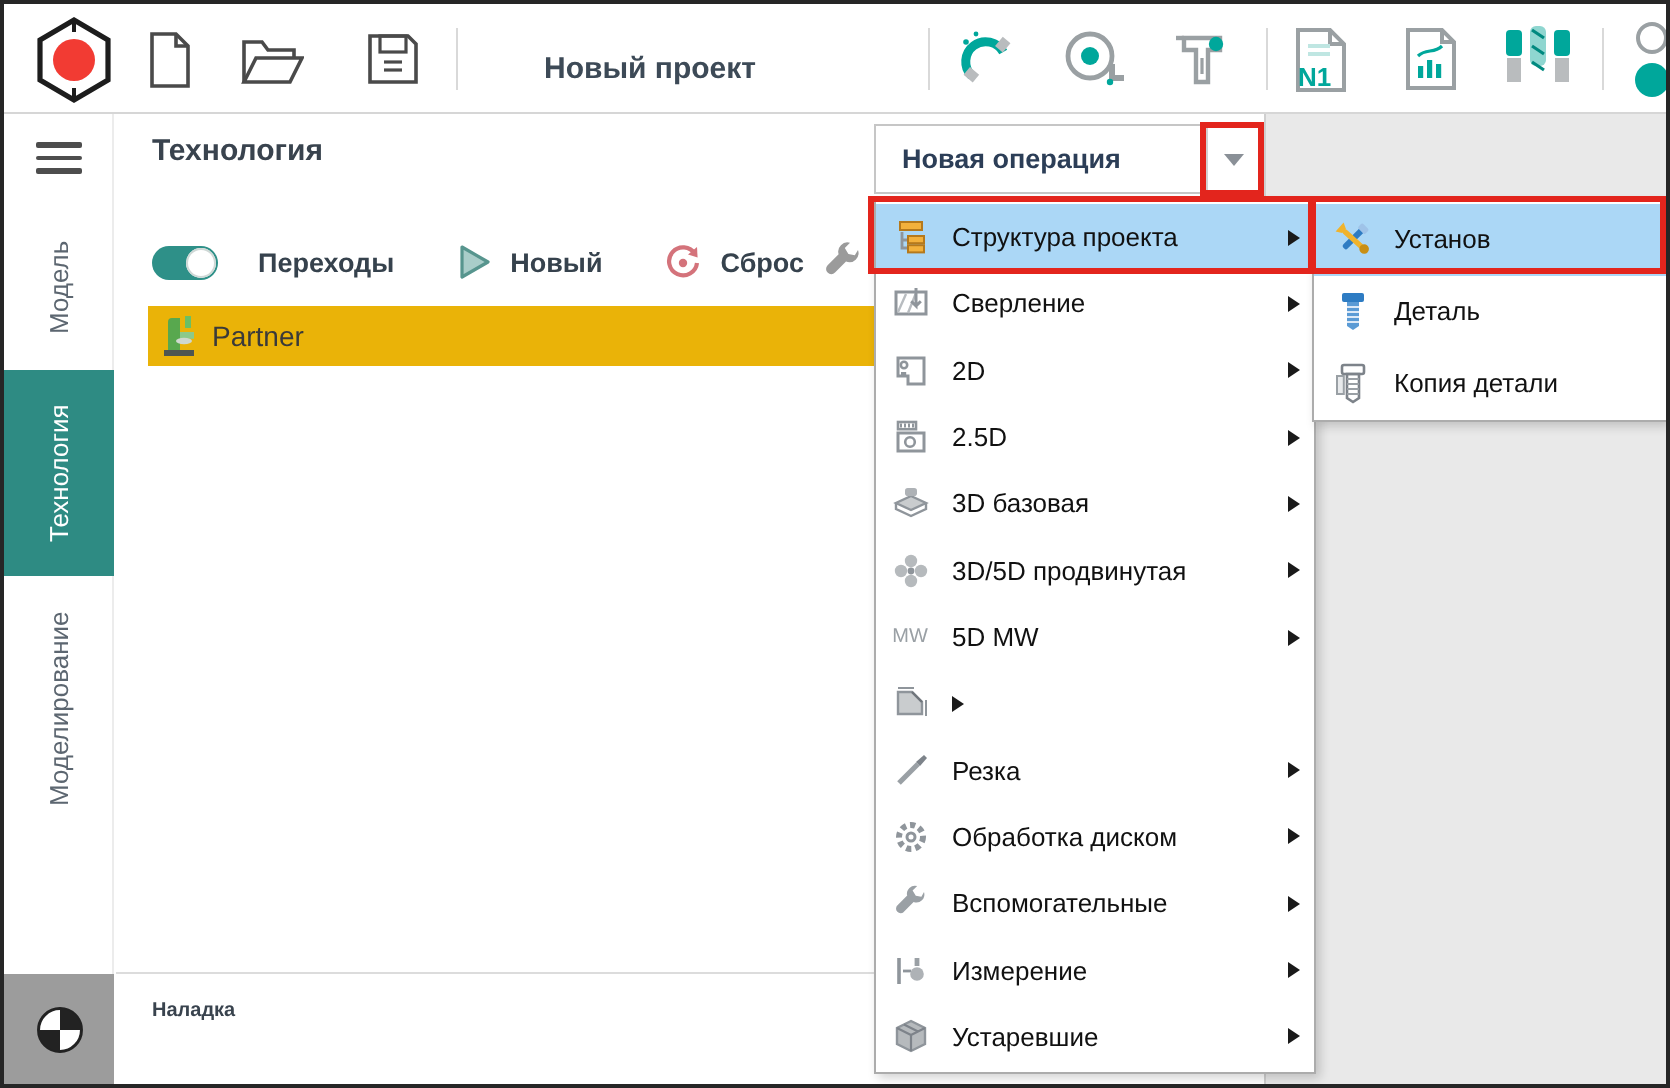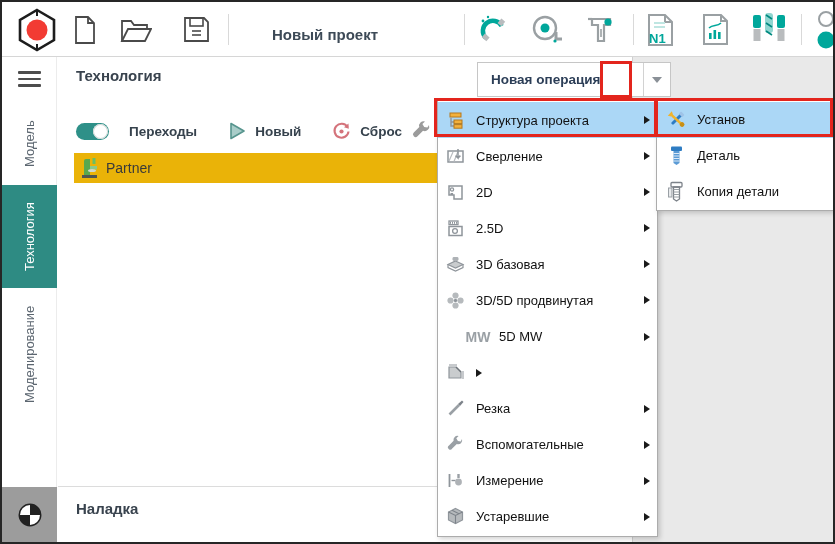--- a/index.html
+++ b/index.html
@@ -28,25 +28,25 @@
   
   .panel{position:absolute;left:56px;top:55px;width:574px;height:485px;background:#fff;}
   .panel-title{position:absolute;left:18px;top:10px;font-size:15px;font-weight:bold;color:#39434e;}
   .controls{position:absolute;left:18px;top:62px;height:24px;display:flex;align-items:center;}
   .ctl-label{font-size:13.5px;font-weight:bold;color:#36424d;}
   .toggle{width:33px;height:17px;border-radius:9px;background:#2e9088;position:relative;margin-right:9px;cursor:pointer;flex:0 0 auto;}
   .toggle .knob{position:absolute;right:1px;top:1px;width:15px;height:15px;border-radius:50%;background:#fff;box-shadow:inset 0 0 0 1px #cfd8d6;}
   .tree-row{position:absolute;left:16px;top:96px;width:558px;height:30px;background:#eab308;display:flex;align-items:center;padding-left:6px;cursor:pointer;}
   .tree-row .lbl{font-size:14px;color:#3a3a3a;margin-left:6px;}
   .naladka-divider{position:absolute;left:0px;top:429px;width:574px;height:1px;background:#dcdcdc;}
-  .naladka-title{position:absolute;left:18px;top:443px;font-size:15px;font-weight:bold;color:#39434e;}
+  .naladka-title{position:absolute;left:18px;top:443px;font-size:10px;font-weight:bold;color:#39434e;}
   
   .workspace{position:absolute;left:630px;top:55px;width:201px;height:485px;background:#e9e9e9;border-left:1px solid #cfcfcf;}
   
-  .dropdown{position:absolute;left:435px;top:60px;width:194px;height:35px;background:#fff;border:1px solid #c6c6c6;display:flex;align-items:center;cursor:pointer;margin-left:40px;}
+  .dropdown{position:absolute;left:435px;top:60px;width:194px;height:35px;background:#fff;border:1px solid #c6c6c6;display:flex;align-items:center;cursor:pointer;}
   .dropdown .dd-label{flex:1;padding-left:13px;font-size:13.5px;font-weight:bold;color:#2c3e57;}
   .dropdown .dd-arrow{width:27px;height:100%;border-left:1px solid #d2d2d2;display:flex;align-items:center;justify-content:center;}
   .tri-down{width:0;height:0;border-left:5px solid transparent;border-right:5px solid transparent;border-top:6px solid #8a9097;}
   .tri-right{width:0;height:0;border-top:4.5px solid transparent;border-bottom:4.5px solid transparent;border-left:6px solid #1a1a1a;}
   
   .menu{position:absolute;left:435px;top:98px;width:221px;height:437px;background:#fff;border:1px solid #acacac;
     box-shadow:2px 2px 5px rgba(0,0,0,.18);display:flex;flex-direction:column;padding:1px 0;}
   .menu-item{flex:1;display:flex;align-items:center;padding:0 7px 0 5px;cursor:pointer;}
   .menu-item.hl{background:#abd7f6;}
   .mi-icon{width:24px;height:20px;display:flex;align-items:center;justify-content:center;margin-right:9px;flex:0 0 auto;}
@@ -307,21 +307,21 @@
           <circle cx="9.5" cy="14.5" r="3.1" fill="#b6babd"></circle>
           <circle cx="4.5" cy="9.5" r="3.1" fill="#b6babd"></circle>
           <circle cx="9.5" cy="9.5" r="1.7" fill="#8f959b"></circle>
         </svg>
       </span>
       <span class="mi-label">3D/5D продвинутая</span>
       <span class="tri-right"></span>
     </div>
 
     <div class="menu-item">
-      <span class="mi-icon" style="font-size:14px;font-weight:bold;color:#9aa0a5;margin-left:23px;">MW</span>
+      <span class="mi-icon" style="font-size:10px;font-weight:normal;color:#9aa0a5;">MW</span>
       <span class="mi-label">5D MW</span>
       <span class="tri-right"></span>
     </div>
 
     <div class="menu-item">
       <span class="mi-icon">
         <svg width="19" height="19" viewBox="0 0 19 19">
           <path d="M3,4 h7 l5,5 v6 H3 z" fill="#c9ccce" stroke="#8f959b" stroke-width="1.2"></path>
           <path d="M3,2 h8 M17,8 v8" stroke="#8f959b" stroke-width="1"></path>
           <path d="M10,4 L15,9" stroke="#6f757b" stroke-width="1.2"></path>
@@ -334,20 +334,30 @@
       <span class="mi-icon">
         <svg width="19" height="19" viewBox="0 0 19 19">
           <line x1="3.5" y1="15.5" x2="13" y2="6" stroke="#9aa0a5" stroke-width="2.6"></line>
           <polygon points="12,5 16,1.5 17.5,3 14,7" fill="#7d838a"></polygon>
         </svg>
       </span>
       <span class="mi-label">Резка</span>
       <span class="tri-right"></span>
     </div>
 
+    <div class="menu-item">
+      <span class="mi-icon">
+        <svg width="19" height="19" viewBox="0 0 19 19">
+          <circle cx="9.5" cy="9.5" r="6" fill="none" stroke="#8f959b" stroke-width="3" stroke-dasharray="2.6,2"></circle>
+          <circle cx="9.5" cy="9.5" r="2" fill="none" stroke="#8f959b" stroke-width="1.5"></circle>
+        </svg>
+      </span>
+      <span class="mi-label">Обработка диском</span>
+      <span class="tri-right"></span>
+    </div>
 
     <div class="menu-item">
       <span class="mi-icon">
         <svg width="19" height="19" viewBox="0 0 19 19">
           <path d="M16,4 a4,4 0 0 1 -5.2,5 L6.2,13.6 a2.3,2.3 0 1 1 -3.2,-3.2 L7.6,5.8 A4,4 0 0 1 12.6,1 l-2.3,2.3 1.6,2.6 2.8,0.5 z" fill="#9aa0a5"></path>
         </svg>
       </span>
       <span class="mi-label">Вспомогательные</span>
       <span class="tri-right"></span>
     </div>

